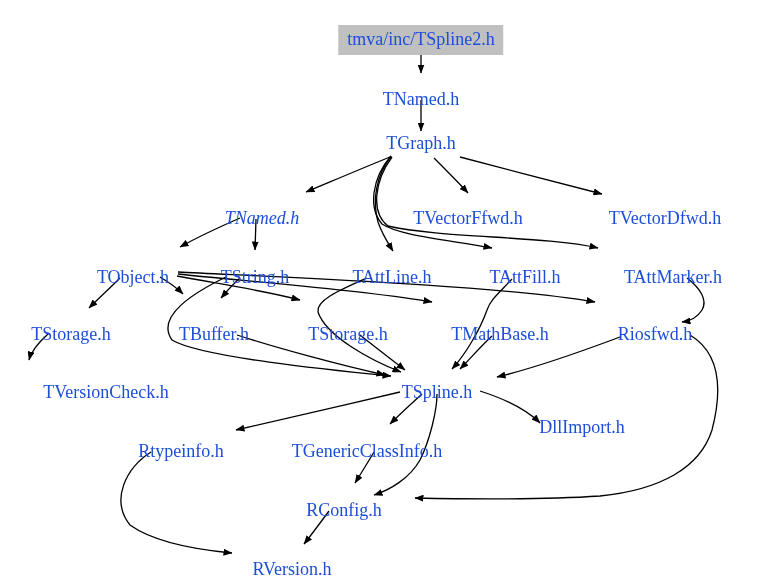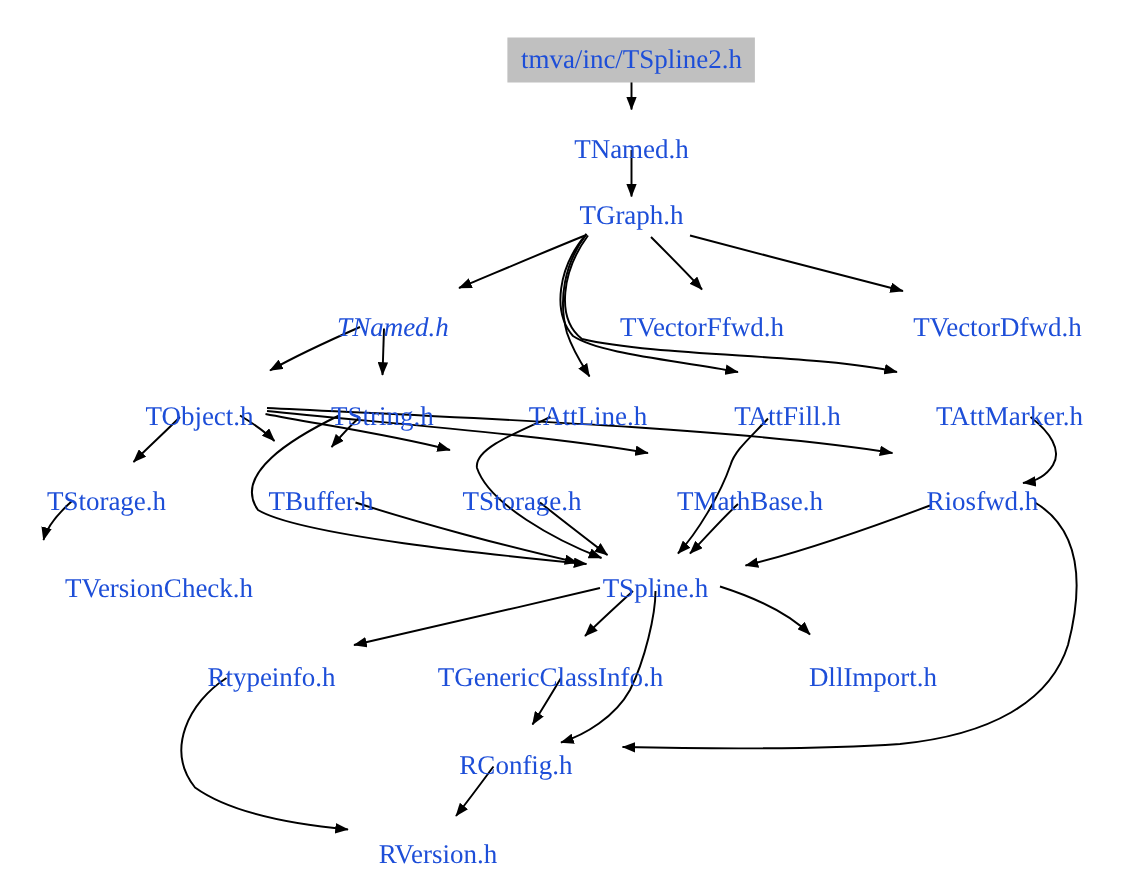--- a/index.html
+++ b/index.html
@@ -132,17 +132,17 @@
   <div class="node" style="left:673px; top:266px;"><span>TAttMarker.h</span></div>
   <div class="node" style="left:71px; top:323px;"><span>TStorage.h</span></div>
   <div class="node" style="left:214px; top:323px;"><span>TBuffer.h</span></div>
   <div class="node" style="left:348px; top:323px;"><span>TStorage.h</span></div>
   <div class="node" style="left:500px; top:323px;"><span>TMathBase.h</span></div>
   <div class="node" style="left:655px; top:323px;"><span>Riosfwd.h</span></div>
   <div class="node" style="left:106px; top:381px;"><span>TVersionCheck.h</span></div>
   <div class="node" style="left:437px; top:381px;"><span>TSpline.h</span></div>
   <div class="node" style="left:181px; top:440px;"><span>Rtypeinfo.h</span></div>
   <div class="node" style="left:367px; top:440px;"><span>TGenericClassInfo.h</span></div>
-  <div class="node" style="left:582px; top:440px;"><span>DllImport.h</span></div>
+  <div class="node" style="left:582px; top:416px;"><span>DllImport.h</span></div>
   <div class="node" style="left:344px; top:499px;"><span>RConfig.h</span></div>
   <div class="node" style="left:292px; top:558px;"><span>RVersion.h</span></div>
 
 </div>
 
 </body></html>

